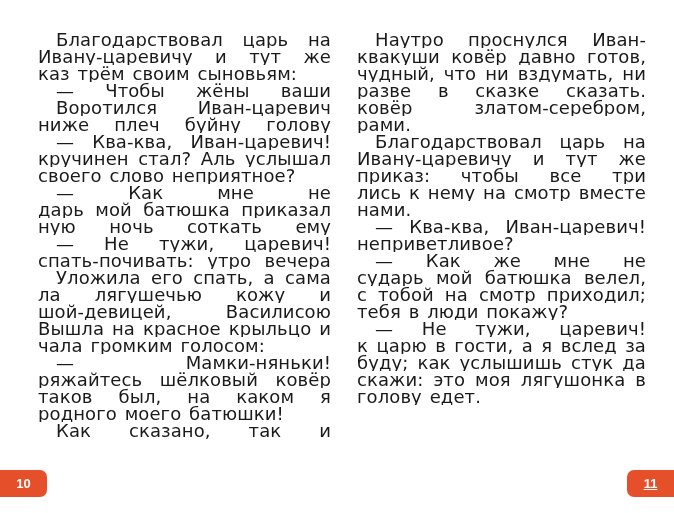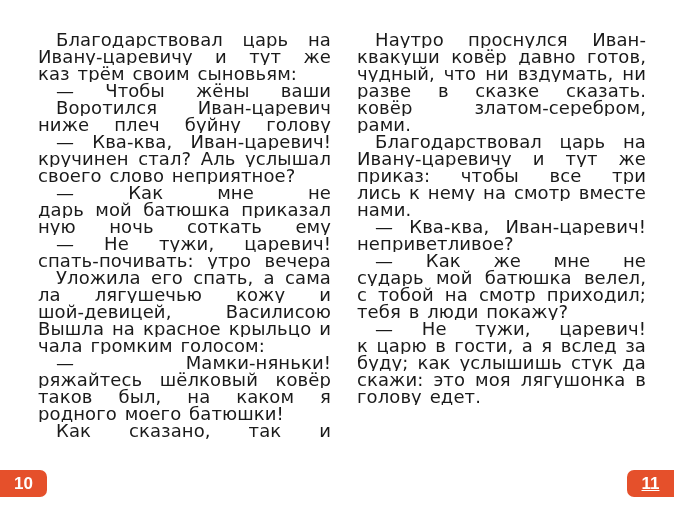--- a/index.html
+++ b/index.html
@@ -38,21 +38,21 @@
   .page-badge {
     position: absolute;
     top: 470px;
     width: 47px;
     height: 27px;
     display: flex;
     align-items: center;
     justify-content: center;
     color: #ffffff;
     font-weight: bold;
-    font-size: 17px;
+    font-size: 13px;
     font-family: "Liberation Sans", sans-serif;
   }
   #badge-left  { left: 0;  border-radius: 0 7px 7px 0; }
   #badge-right { right: 0; border-radius: 7px 0 0 7px; }
 </style>
 </head>
 <body style="color: rgb(26, 26, 26);">
 
 <div id="col-left" class="column">
     <div class="para">

